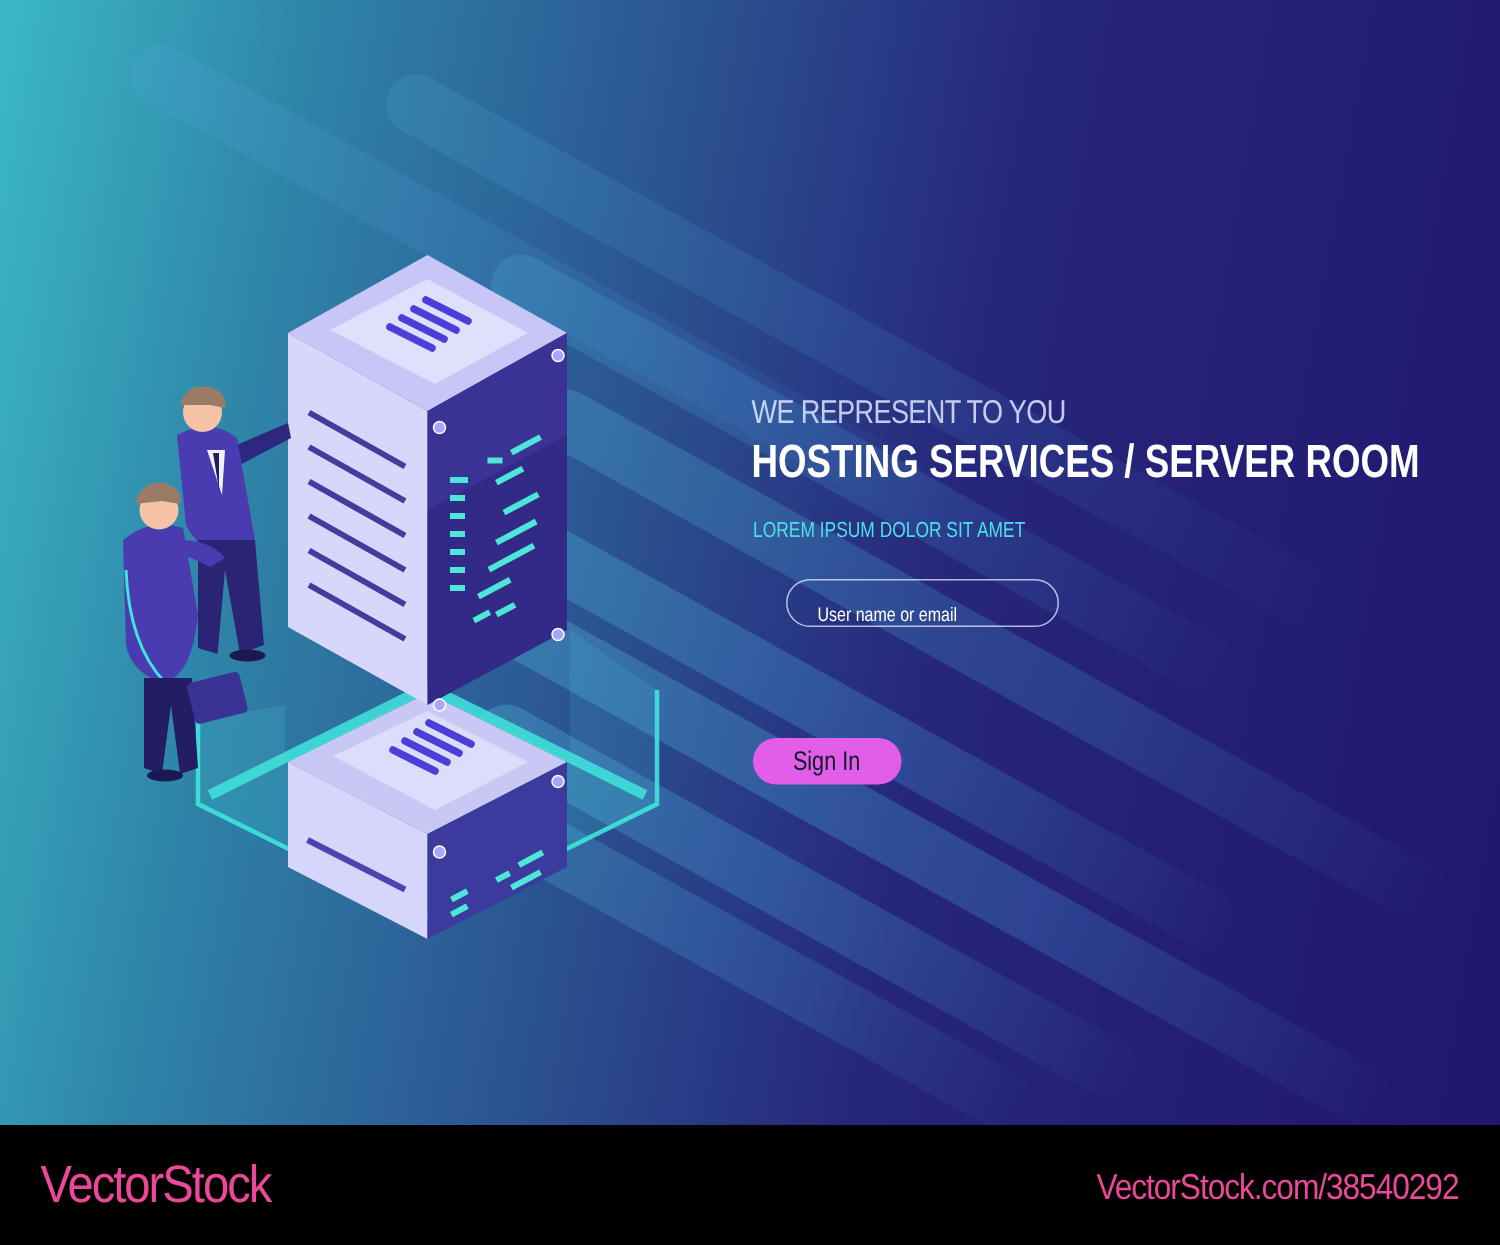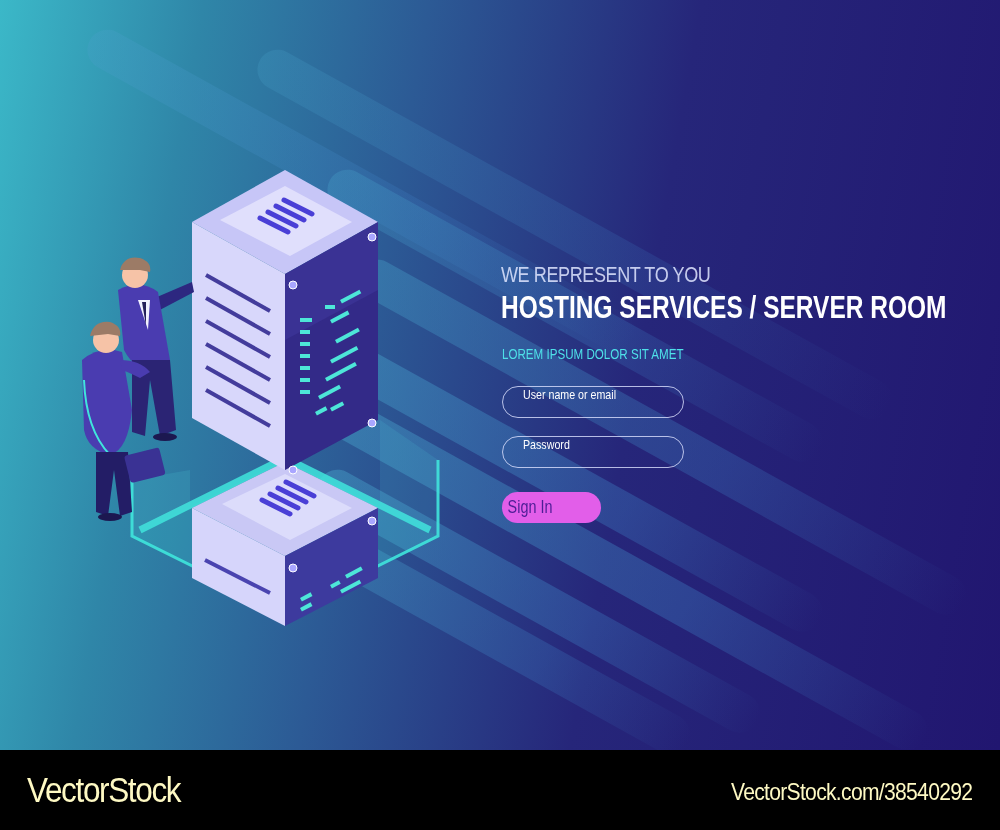--- a/index.html
+++ b/index.html
@@ -16,34 +16,34 @@
     transform-origin: 0 50%; transform: rotate(29deg);
     background: linear-gradient(90deg, rgba(70,160,200,0.55) 0%, rgba(60,120,190,0.45) 60%, rgba(60,80,170,0.0) 100%);
   }
 
   .headline { position: absolute; left: 501px; top: 262px; color: #fff; }
   .eyebrow { font-family: "Liberation Sans Narrow","Liberation Sans", sans-serif; font-size: 22px; font-weight: 300; color: rgba(225,230,255,0.85); letter-spacing: -0.5px; transform: scaleX(0.82); transform-origin: left; white-space: nowrap; }
   .title { margin-top: 2px; font-size: 31px; font-weight: 700; color: #fff; letter-spacing: 0px; transform: scaleX(0.79); transform-origin: left; white-space: nowrap; }
   .subtitle { position: absolute; left: 502px; top: 346px; font-size: 14.5px; color: #4ee0e8; transform: scaleX(0.8); transform-origin: left; white-space: nowrap; }
 
   .field {
-    position: absolute; left: 502px; width: 182px; height: 32px;
+    position: absolute; left: 524px; width: 182px; height: 32px;
     border: 1.2px solid rgba(220,225,255,0.8); border-radius: 16px;
     background: transparent; color: #fff; font-size: 13px;
-    padding-left: 20px; display: flex; align-items: flex-start;
+    padding-left: 20px; display: flex; align-items: flex-end;
   }
   .field span { transform: scaleX(0.82); transform-origin: left; white-space: nowrap; }
   .signin {
     position: absolute; left: 502px; top: 492px; width: 99px; height: 31px;
-    border-radius: 16px; background: #e25ee9; color: #4c1d95; font-size: 18px;
-    display: flex; align-items: center; border: none;
+    border-radius: 16px; background: #e25ee9; color: #0f172a; font-size: 18px;
+    display: flex; align-items: center; justify-content: center; border: none;
   }
   .signin span { transform: scaleX(0.8); white-space: nowrap; }
 
-  .footer { position: absolute; left: 0; top: 750px; width: 1000px; height: 80px; background: #000; color: #fef9c3; }
+  .footer { position: absolute; left: 0; top: 750px; width: 1000px; height: 80px; background: #000; color: #ec4899; }
   .logo { position: absolute; left: 27px; top: 20px; font-size: 35px; letter-spacing: -1.5px; transform: scaleX(0.9); transform-origin: left; white-space: nowrap; }
   .stockid { position: absolute; right: 28px; top: 28px; font-size: 24px; letter-spacing: -0.8px; transform: scaleX(0.88); transform-origin: right; white-space: nowrap; }
 
   svg.illus { position: absolute; left: 0; top: 0; }
 </style>
 </head>
 <body>
 
 <div class="hero">
 
@@ -159,23 +159,20 @@
 
   <div class="headline">
     <div class="eyebrow">WE REPRESENT TO YOU</div>
     <div class="title">HOSTING SERVICES / SERVER ROOM</div>
   </div>
   <div class="subtitle">LOREM IPSUM DOLOR SIT AMET</div>
 
   <div class="field" style="top:386px">
     <span>User name or email</span>
   </div>
-  <div class="field" style="top:436px">
-    <span>Password</span>
-  </div>
   <button class="signin">
     <span>Sign In</span>
   </button>
 </div>
 
 <div class="footer">
   <div class="logo">VectorStock</div>
   <div class="stockid">VectorStock.com/38540292</div>
 </div>
 

